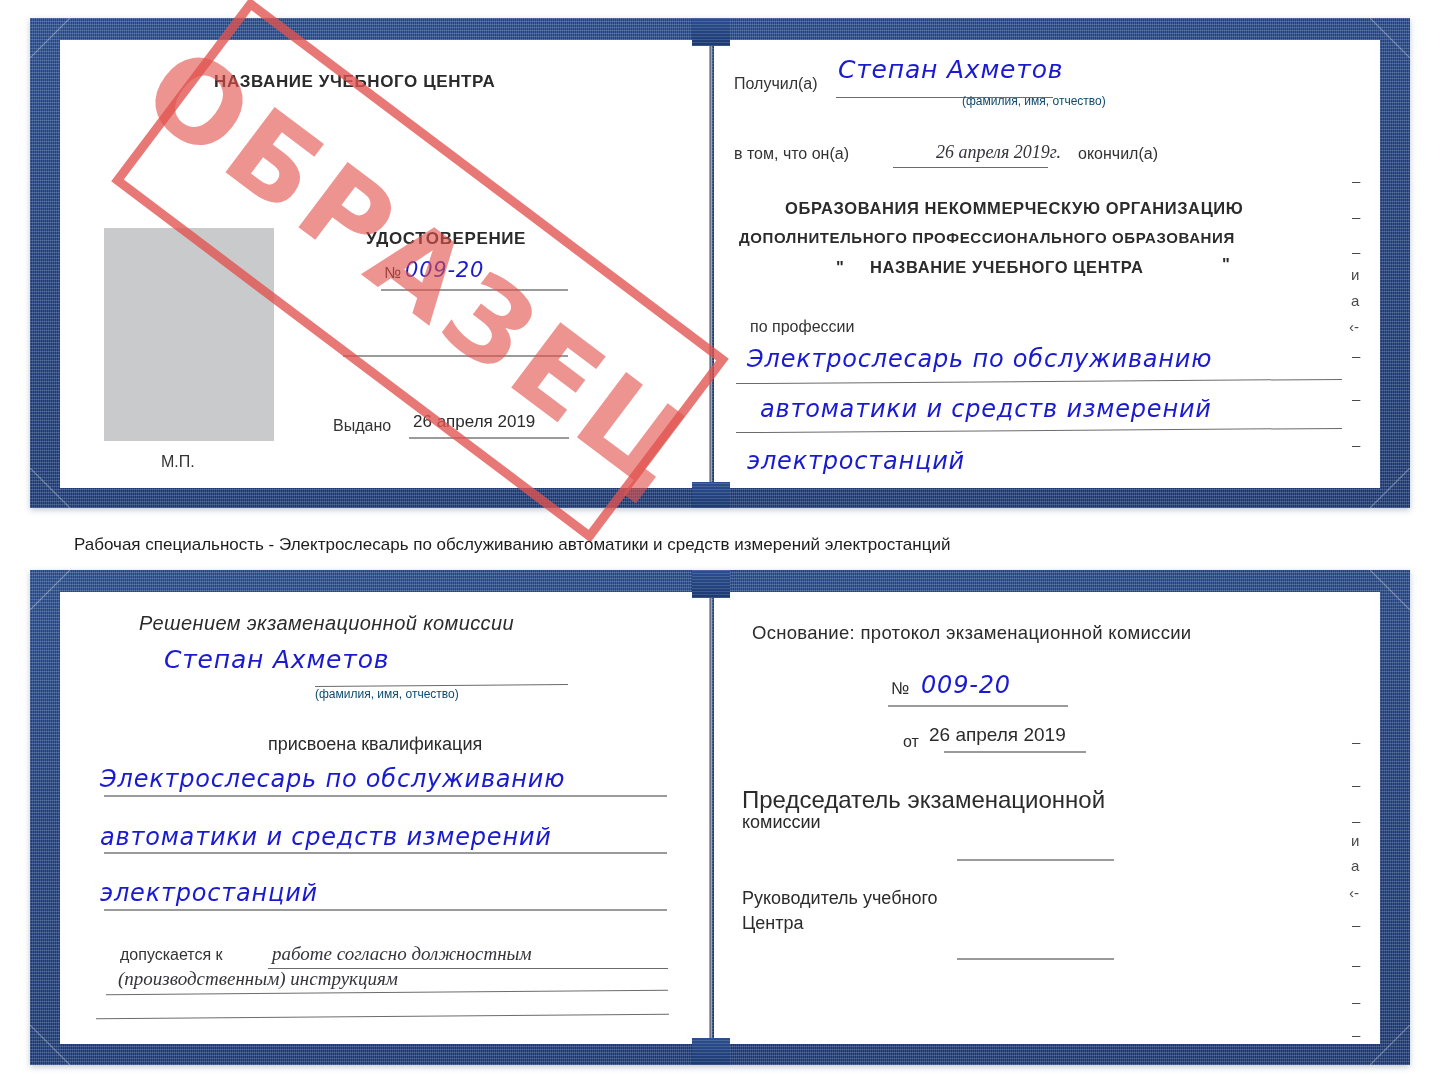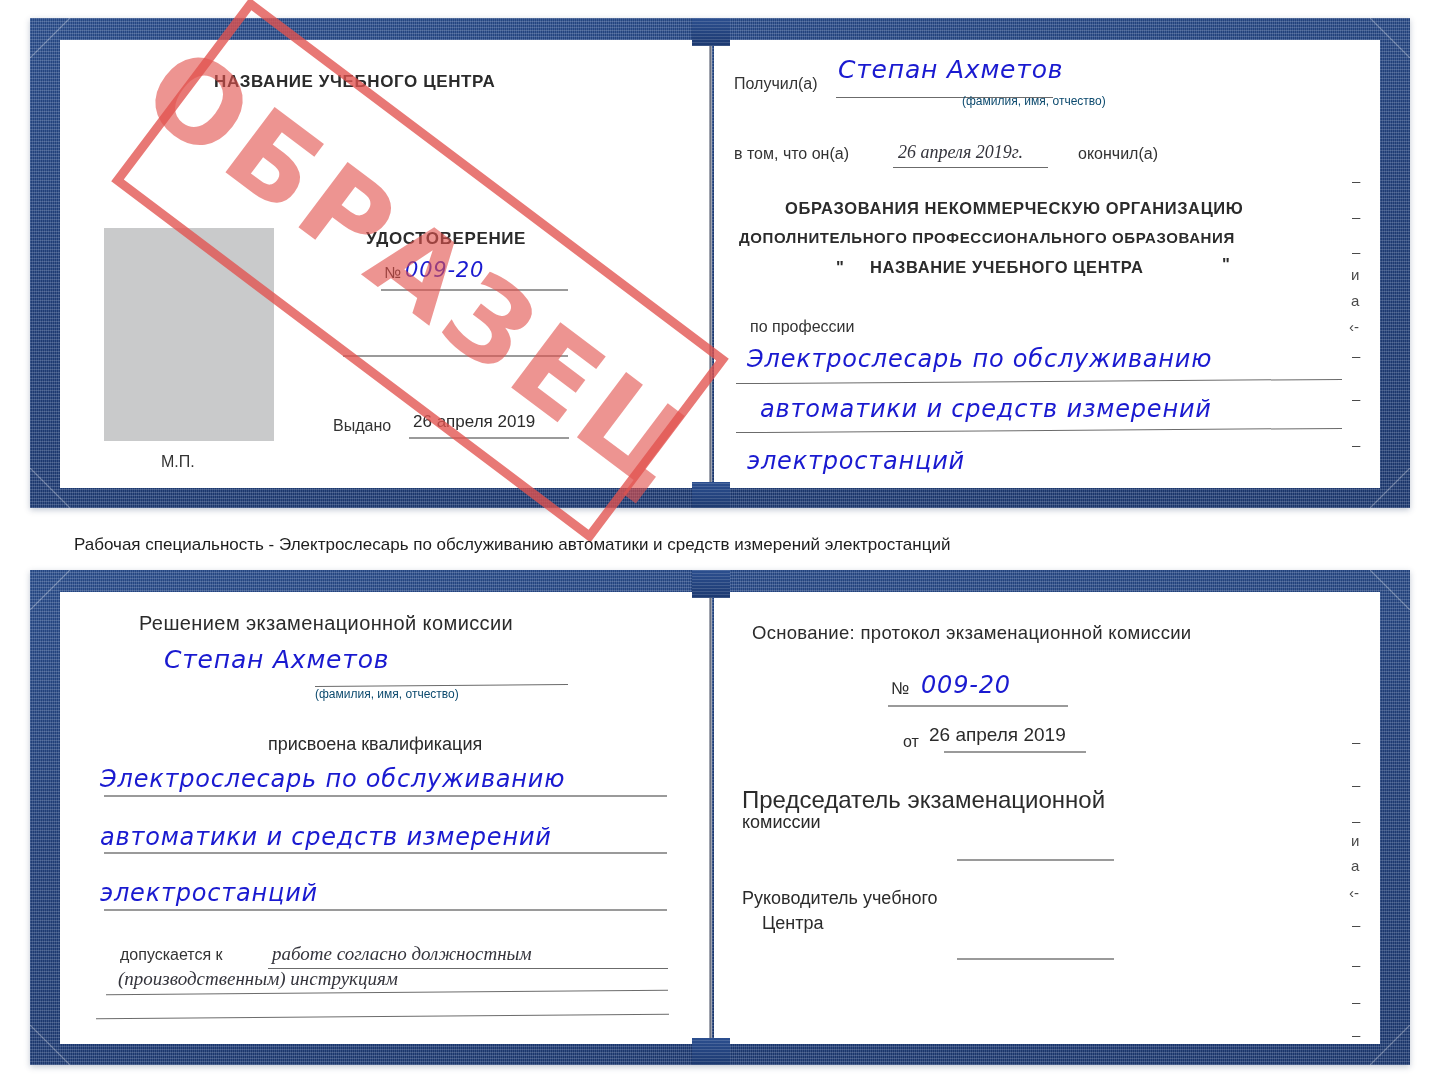--- a/index.html
+++ b/index.html
@@ -162,21 +162,21 @@
 <div class="rule" style="left:409px; top:437px; width:160px;"></div>
 
 <div class="t label" style="left:161px; top:453px;">М.П.</div>
 
 <div class="t label" style="left:734px; top:75px;">Получил(а)</div>
 <div class="t hand" style="left:838px; top:56px; font-size:25px;">Степан Ахметов</div>
 <div class="rule thin" style="left:836px; top:97px; width:217px;"></div>
 <div class="t small" style="left:962px; top:95px;">(фамилия, имя, отчество)</div>
 
 <div class="t label" style="left:734px; top:145px;">в том, что он(а)</div>
-<div class="t ital-serif" style="left:898px; top:142px; font-size:18px;">26 апреля 2019г.</div>
+<div class="t ital-serif" style="left:936px; top:142px; font-size:18px;">26 апреля 2019г.</div>
 <div class="rule thin" style="left:893px; top:167px; width:155px;"></div>
 <div class="t label" style="left:1078px; top:145px;">окончил(а)</div>
 
 <div class="t caps" style="left:785px; top:199px; font-size:16.5px;">ОБРАЗОВАНИЯ НЕКОММЕРЧЕСКУЮ ОРГАНИЗАЦИЮ</div>
 <div class="t caps" style="left:739px; top:229px; font-size:15px;">ДОПОЛНИТЕЛЬНОГО ПРОФЕССИОНАЛЬНОГО ОБРАЗОВАНИЯ</div>
 <div class="t caps" style="left:836px; top:258px; font-size:16.5px;">"</div>
 <div class="t caps" style="left:870px; top:258px; font-size:16.5px;">НАЗВАНИЕ УЧЕБНОГО ЦЕНТРА</div>
 <div class="t caps" style="left:1222px; top:255px; font-size:16.5px;">"</div>
 
 <div class="t label" style="left:750px; top:318px;">по профессии</div>
@@ -212,21 +212,21 @@
   <div class="fold" style="right:0;bottom:0;transform:scale(-1,-1);"></div>
 </div>
 
 <div class="cert-inner-sheet" style="left:60px; top:592px; width:650px; height:452px;"></div>
 <div class="cert-inner-sheet" style="left:714px; top:592px; width:666px; height:452px;"></div>
 
 <div class="spine" style="left:709px; top:592px; height:452px;"></div>
 <div class="spine-tab" style="left:692px; top:570px; width:38px; height:28px;"></div>
 <div class="spine-tab" style="left:692px; top:1038px; width:38px; height:27px;"></div>
 
-<div class="t" style="left:139px; top:612px; font-size:20px; letter-spacing:0.4px;">Решением экзаменационной комиссии</div>
+<div class="t" style="left:139px; top:612px; font-size:20px; letter-spacing:0.4px;font-style:italic;">Решением экзаменационной комиссии</div>
 
 <div class="t hand" style="left:164px; top:646px; font-size:25px;">Степан Ахметов</div>
 <div class="rule thin" style="left:315px; top:685px; width:253px; transform:rotate(-0.5deg);"></div>
 <div class="t small" style="left:315px; top:688px;">(фамилия, имя, отчество)</div>
 
 <div class="t" style="left:268px; top:734px; font-size:18px;">присвоена квалификация</div>
 
 <div class="t hand" style="left:100px; top:766px; font-size:24px;">Электрослесарь по обслуживанию</div>
 <div class="rule" style="left:104px; top:795px; width:563px;"></div>
 
@@ -251,21 +251,21 @@
 
 <div class="t" style="left:903px; top:733px; font-size:16px;">от</div>
 <div class="t" style="left:929px; top:724px; font-size:19px;">26 апреля 2019</div>
 <div class="rule" style="left:944px; top:751px; width:142px;"></div>
 
 <div class="t" style="left:742px; top:786px; font-size:24px;">Председатель экзаменационной</div>
 <div class="t" style="left:742px; top:812px; font-size:18px;">комиссии</div>
 <div class="rule" style="left:957px; top:859px; width:157px;"></div>
 
 <div class="t" style="left:742px; top:888px; font-size:18px;">Руководитель учебного</div>
-<div class="t" style="left:742px; top:913px; font-size:18px;margin-left:20px;">Центра</div>
+<div class="t" style="left:742px; top:913px; font-size:18px;">Центра</div>
 <div class="rule" style="left:957px; top:958px; width:157px;"></div>
 
 <div class="stub" style="left:1352px; top:733px;">–</div>
 <div class="stub" style="left:1352px; top:776px;">–</div>
 <div class="stub" style="left:1352px; top:812px;">–</div>
 <div class="stub" style="left:1351px; top:832px;">и</div>
 <div class="stub" style="left:1351px; top:857px;">а</div>
 <div class="stub" style="left:1349px; top:884px;">‹-</div>
 <div class="stub" style="left:1352px; top:916px;">–</div>
 <div class="stub" style="left:1352px; top:956px;">–</div>

